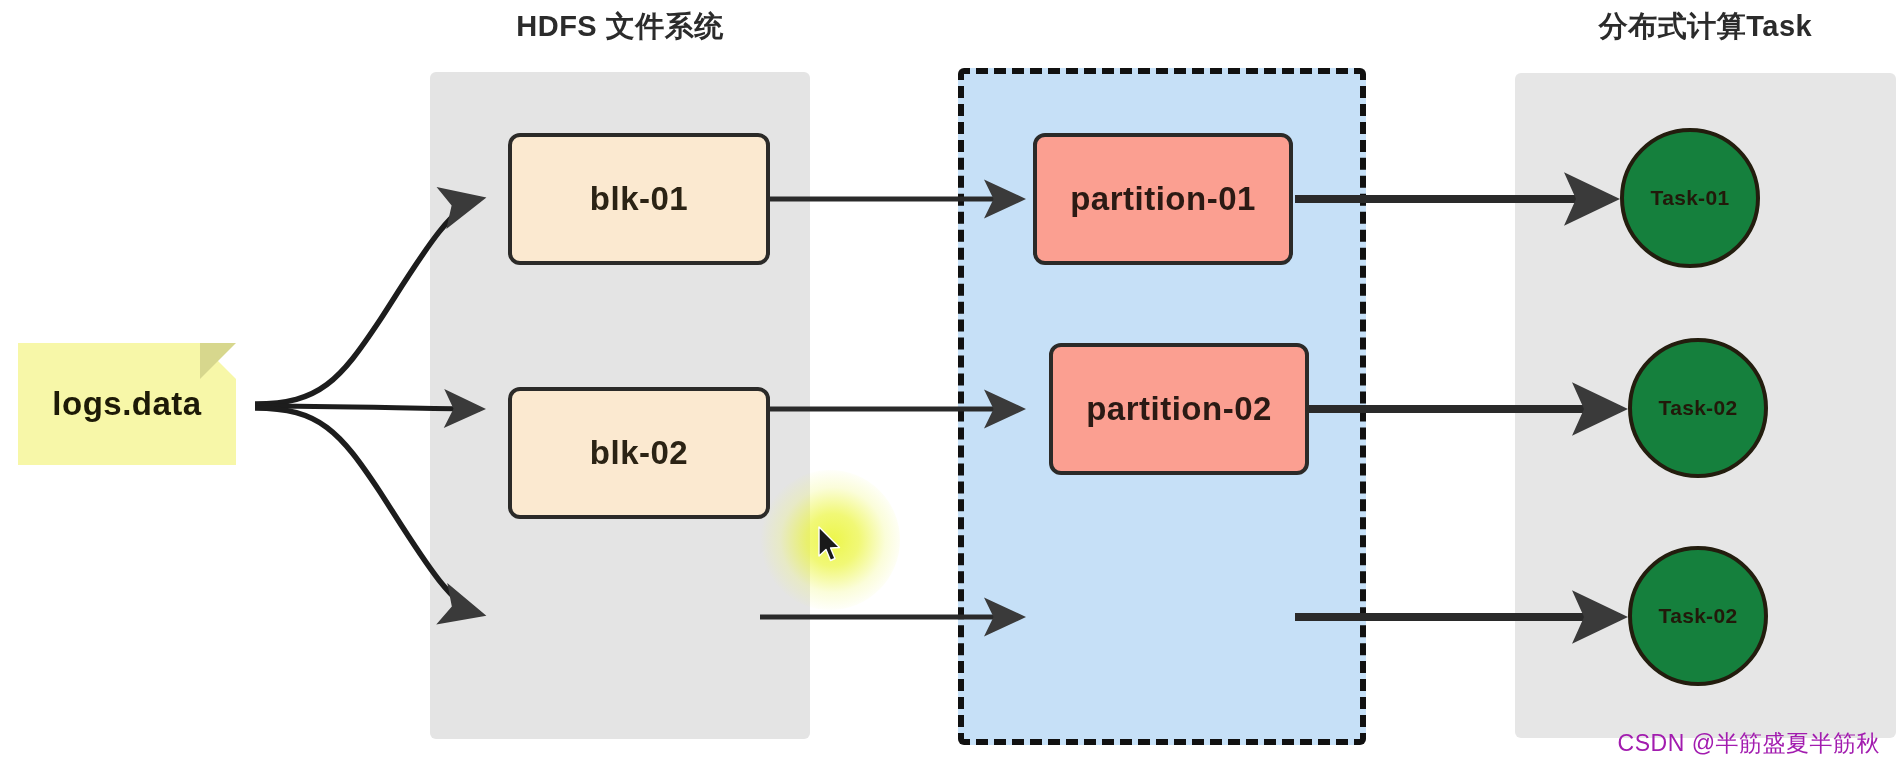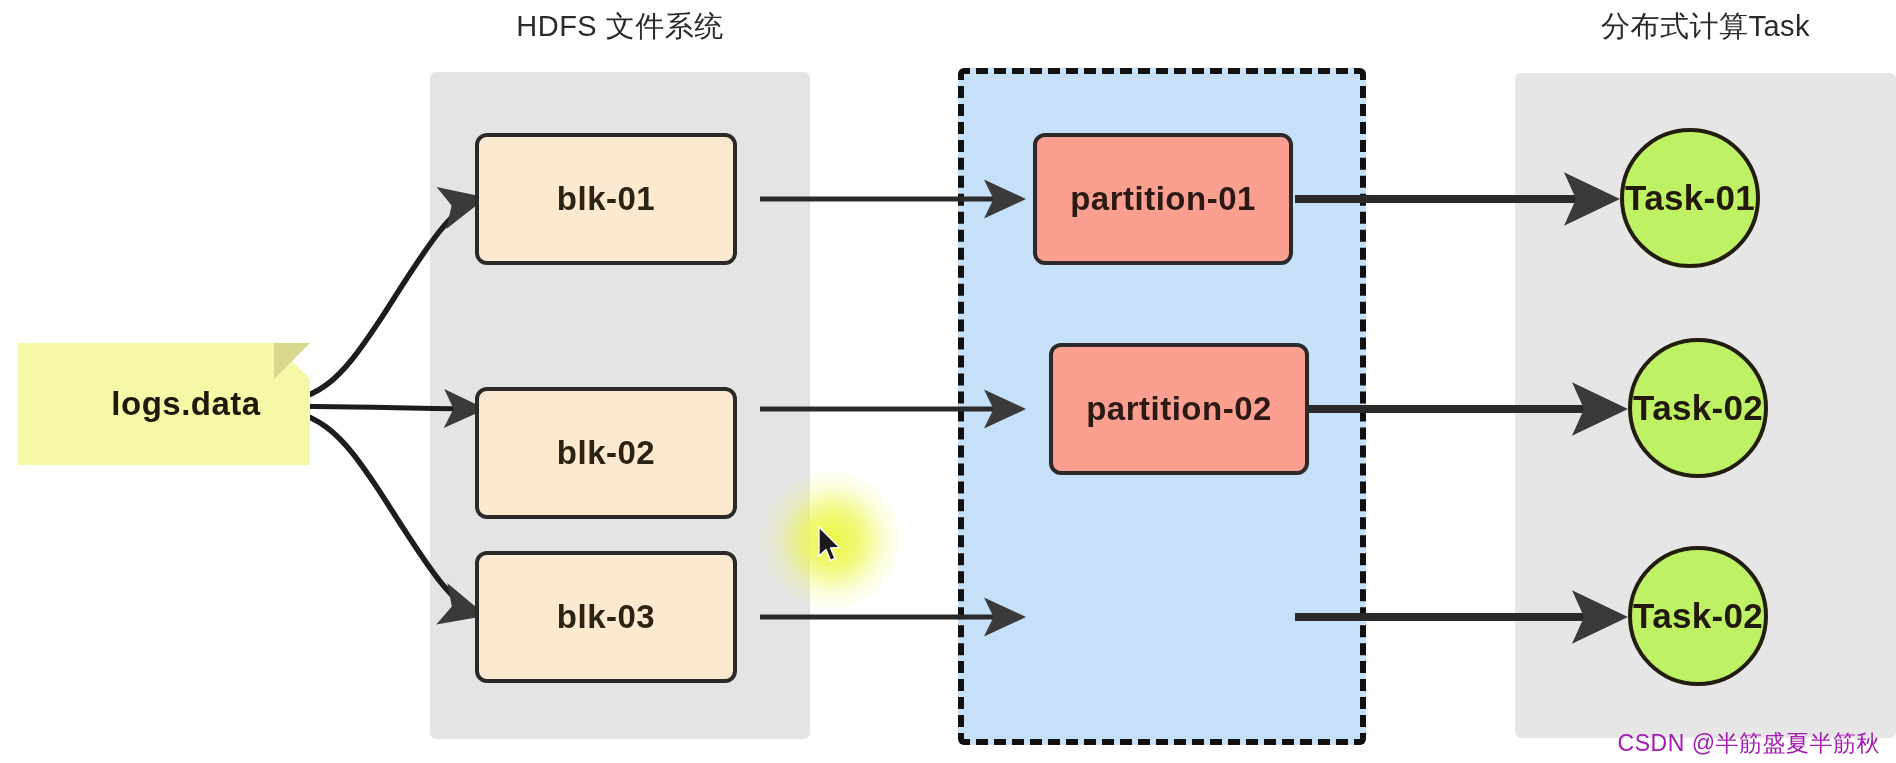--- a/index.html
+++ b/index.html
@@ -17,21 +17,21 @@
     background: #ffffff;
     overflow: hidden;
   }
 
   
   .col-title {
     position: absolute;
     top: 6px;
     text-align: center;
     font-size: 29px;
-    font-weight: 400;
+    font-weight: 700;
     color: #2b2b2b;
     letter-spacing: 0.5px;
     white-space: nowrap;
     line-height: 40px;
   }
   #title-hdfs { left: 430px; width: 380px; }
   #title-rdd  { left: 958px; width: 408px; }
   #title-task { left: 1515px; width: 381px; }
 
   
@@ -56,26 +56,25 @@
     left: 1515px; top: 73px;
     width: 381px; height: 665px;
     background: #e6e6e6;
     border-radius: 6px;
   }
 
   
   #logs-note {
     position: absolute;
     left: 18px; top: 343px;
-    width: 248px; height: 122px;
+    width: 218px; height: 122px;
     background: #f7f7a8;
     display: flex;
     align-items: center;
     justify-content: center;
-    padding-left: 44px;
   }
   #logs-note .fold {
     position: absolute;
     top: 0; right: 0;
     width: 0; height: 0;
     border-left: 36px solid transparent;
     border-top: 36px solid #ffffff;
   }
   #logs-note .fold2 {
     position: absolute;
@@ -89,21 +88,21 @@
     z-index: 3;
     font-size: 33px;
     font-weight: 700;
     color: #1d1a07;
     letter-spacing: 0.5px;
   }
 
   
   .blk-box {
     position: absolute;
-    left: 475px;
+    left: 508px;
     width: 262px;
     height: 132px;
     background: #fbe9d0;
     border: 4px solid #2b2a28;
     border-radius: 12px;
     box-sizing: border-box;
     display: flex;
     align-items: center;
     justify-content: center;
     font-size: 33px;
@@ -136,27 +135,27 @@
   #part-0 { top: 133px; }
   #part-1 { top: 343px; margin-left: 16px; }
   #part-2 { top: 551px; }
 
   
   .task-circle {
     position: absolute;
     width: 140px;
     height: 140px;
     border-radius: 50%;
-    background: #bef264;
+    background: #15803d;
     border: 4px solid #231d0e;
     box-sizing: border-box;
     display: flex;
     align-items: center;
     justify-content: center;
-    font-size: 35px;
+    font-size: 21px;
     font-weight: 700;
     color: #22190a;
     letter-spacing: 0.3px;
   }
   #task-0 { left: 1620px; top: 128px; }
   #task-1 { left: 1628px; top: 338px; }
   #task-2 { left: 1628px; top: 546px; }
 
   
   #arrows {
@@ -239,21 +238,20 @@
   </svg>
 
   <div id="logs-note">
     <div class="fold"></div>
     <div class="fold2"></div>
     <span class="label">logs.data</span>
   </div>
 
   <div class="blk-box" id="blk-0">blk-01</div>
   <div class="blk-box" id="blk-1">blk-02</div>
-  <div class="blk-box" id="blk-2">blk-03</div>
 
   <div class="part-box" id="part-0">partition-01</div>
   <div class="part-box" id="part-1">partition-02</div>
 
   <div class="task-circle" id="task-0">Task-01</div>
   <div class="task-circle" id="task-1">Task-02</div>
   <div class="task-circle" id="task-2">Task-02</div>
 
   <div id="cursor-wrap">
     <div id="cursor-glow"></div>

